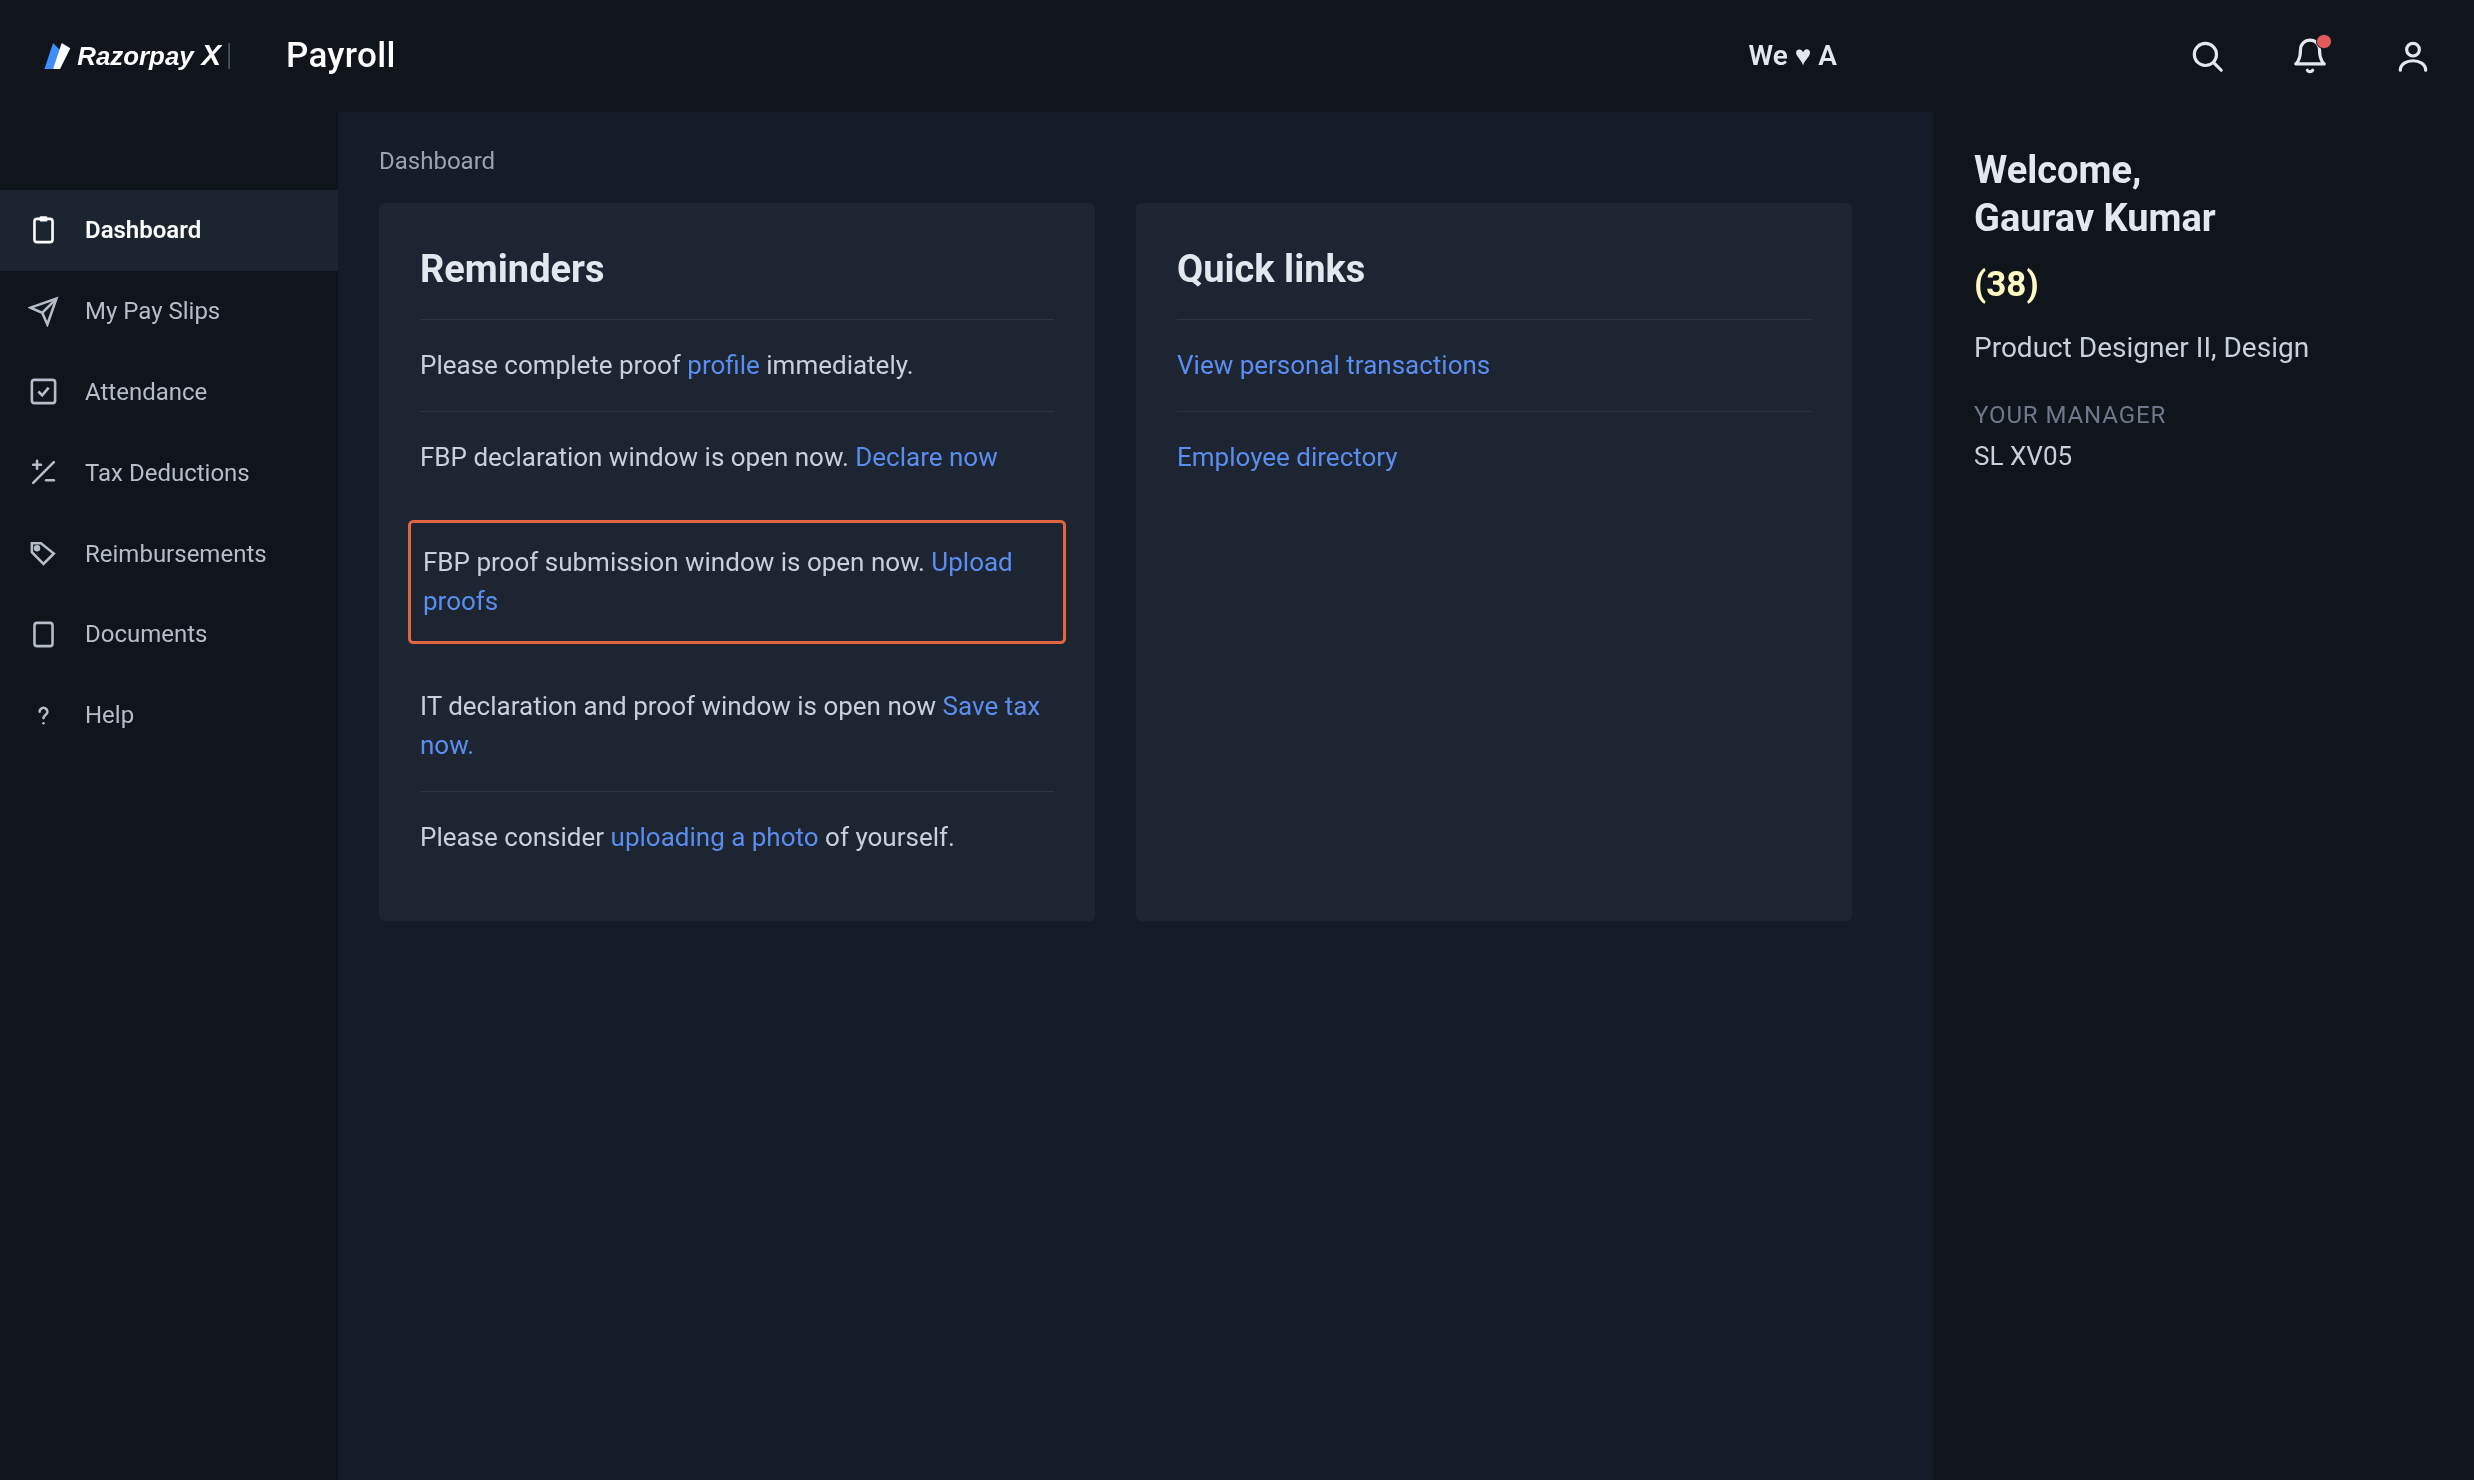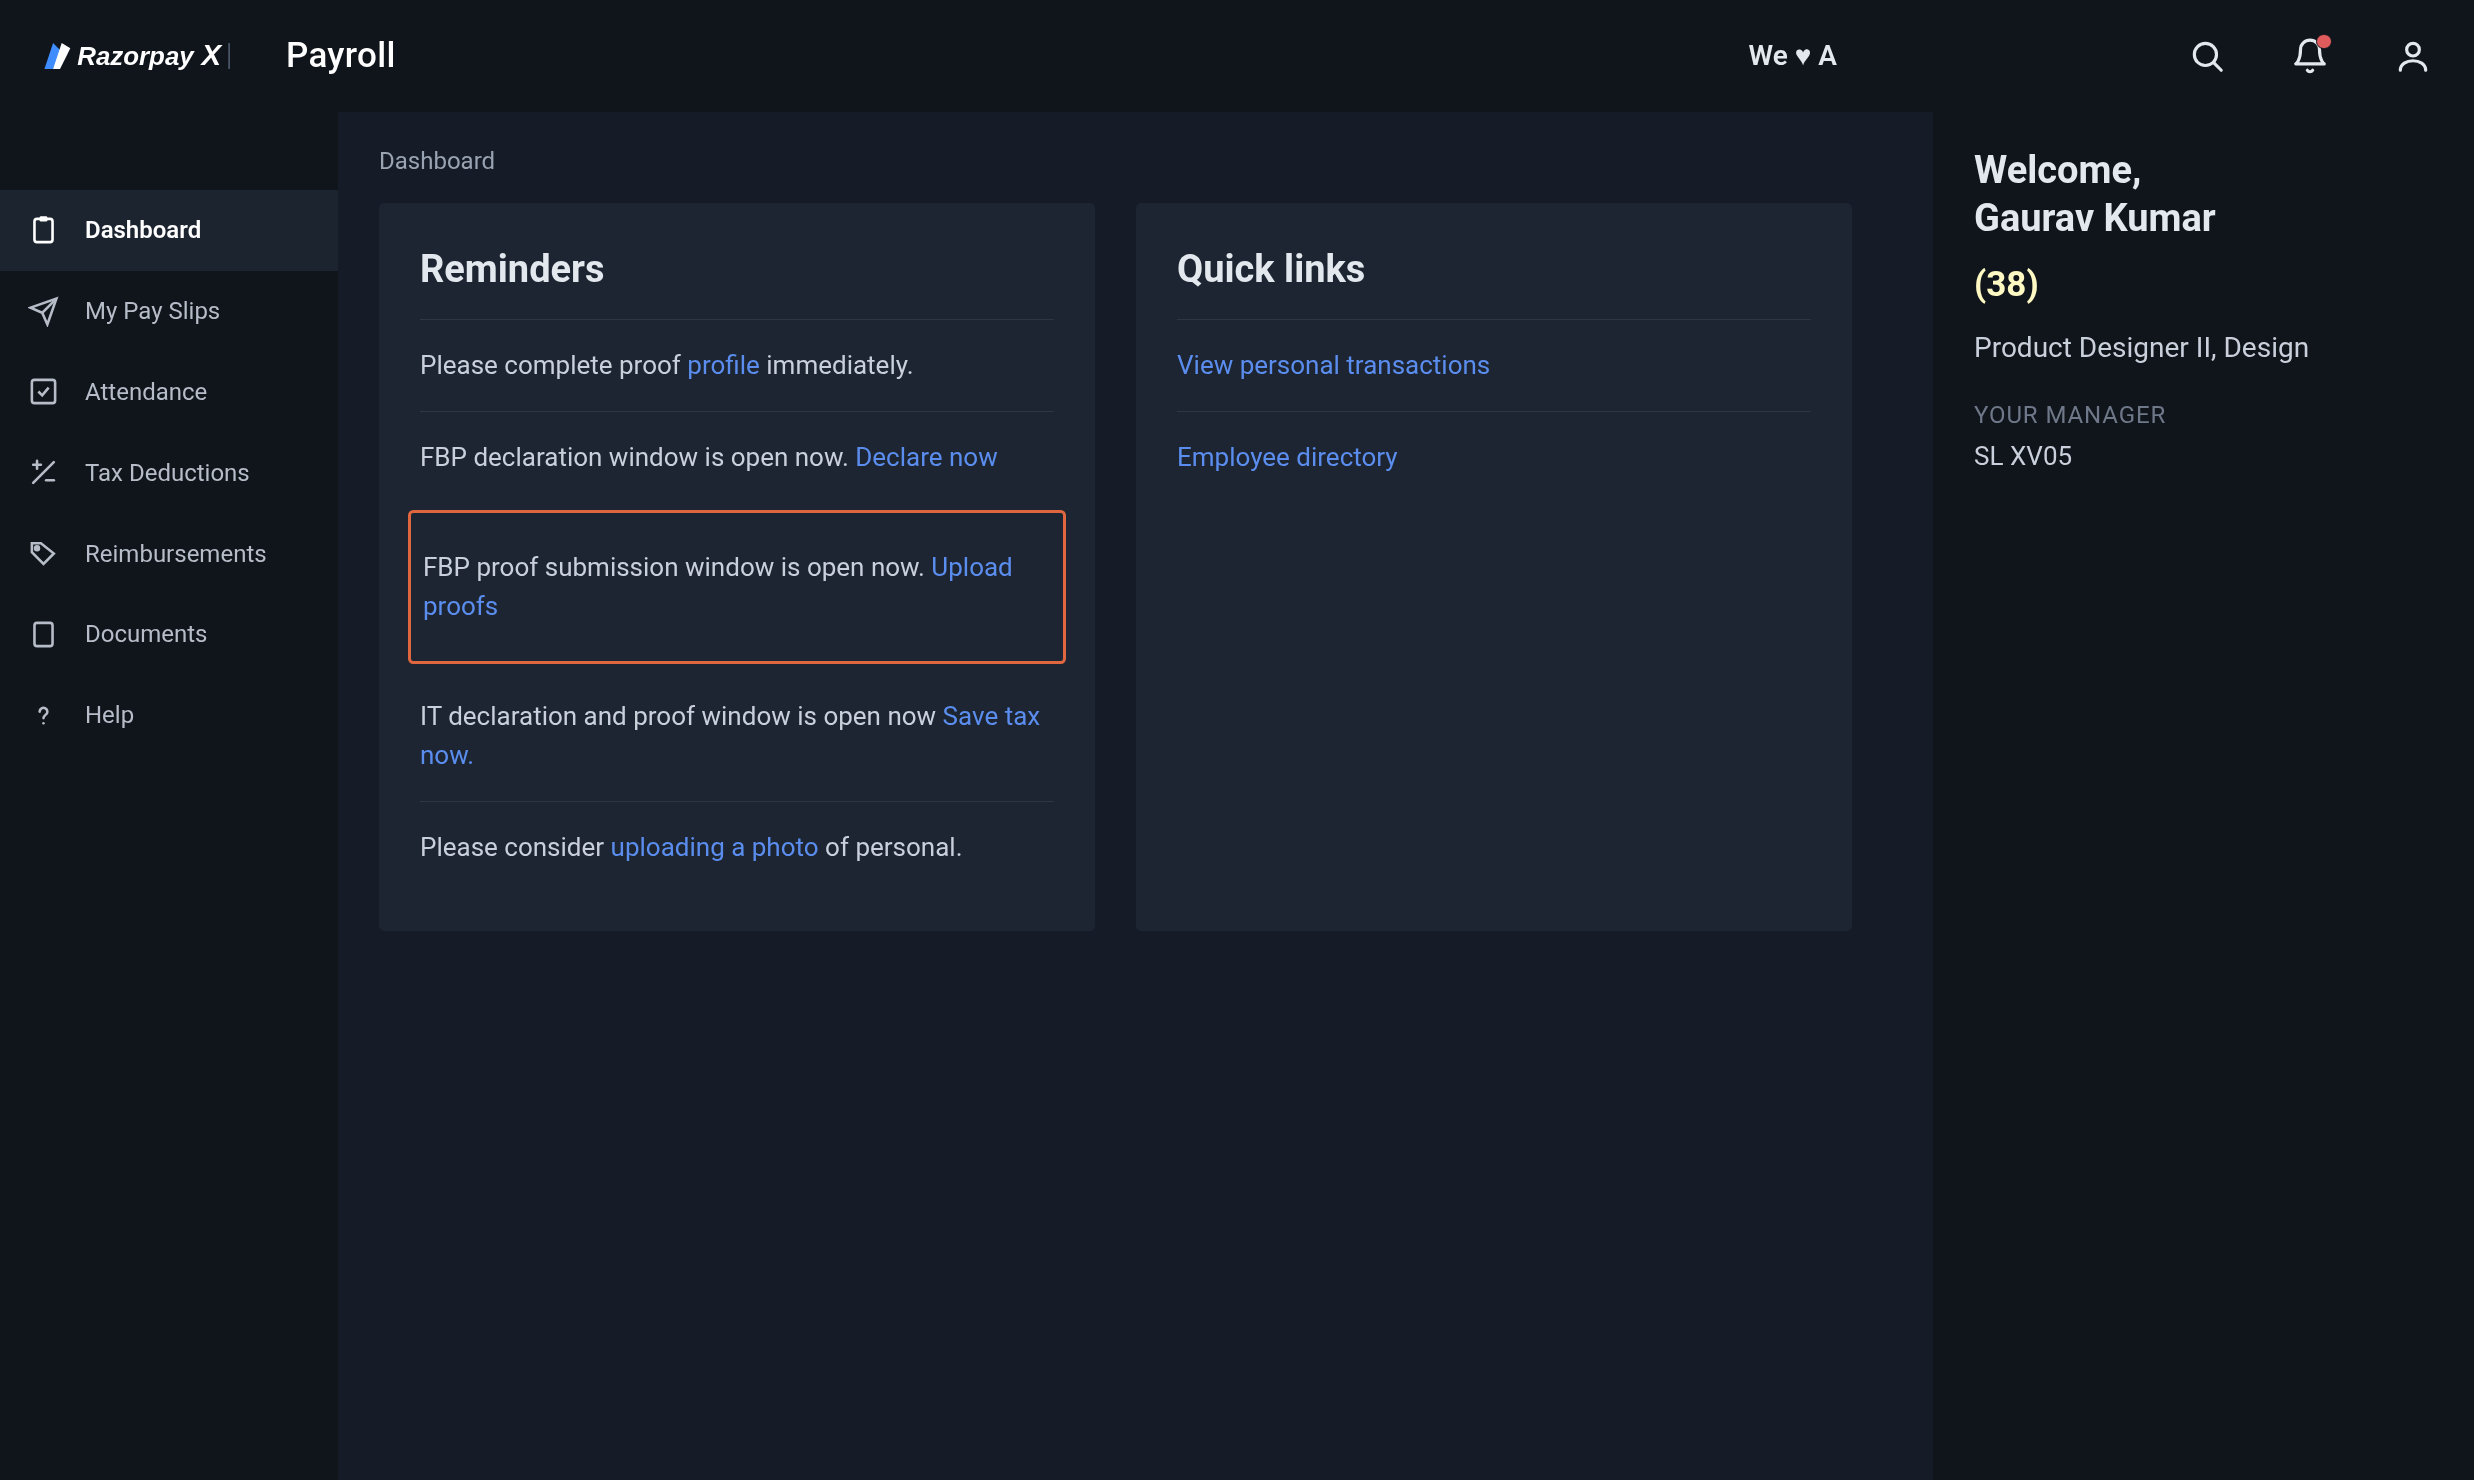--- a/index.html
+++ b/index.html
@@ -140,22 +140,22 @@
     color: #c9d0db;
   }
   .link {
     color: #5b8def;
     cursor: pointer;
   }
 
   .highlighted {
     border: 3.5px solid #e0663f;
     border-radius: 5.2px;
-    margin: 7px -12px;
-    padding: 35px 12px;
+    margin: 17px -12px;
+    padding: 20px 12px;
   }
   .highlighted + .row-item { border-top: none; }
 
   
   .profile-col {
     flex: 1;
     padding: 35px 41px;
     background: #10141b;
   }
   .profile-welcome {
@@ -330,21 +330,21 @@
 
           <div class="row-item highlighted">
             <span>FBP proof submission window is open now. </span><span class="link">Upload proofs</span>
           </div>
 
           <div class="row-item">
             <span>IT declaration and proof window is open now </span><span class="link">Save tax now.</span>
           </div>
 
           <div class="row-item">
-            <span>Please consider </span><span class="link">uploading a photo</span><span> of personal.</span>
+            <span>Please consider </span><span class="link">uploading a photo</span><span> of yourself.</span>
           </div>
         </section>
 
         <section class="card">
           <h2>Quick links</h2>
 
           <div class="row-item">
             <span class="link">View personal transactions</span>
           </div>
           <div class="row-item">

